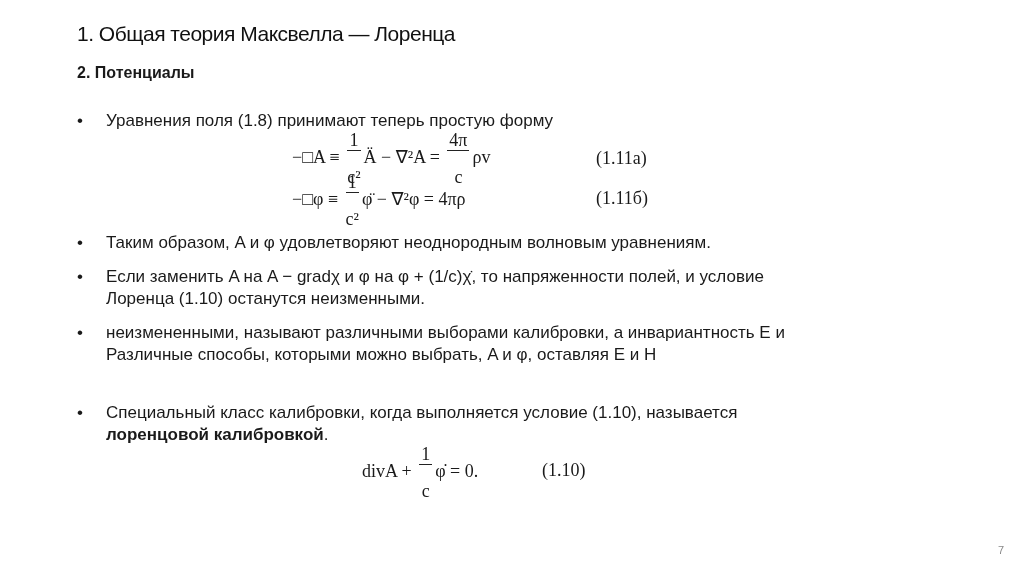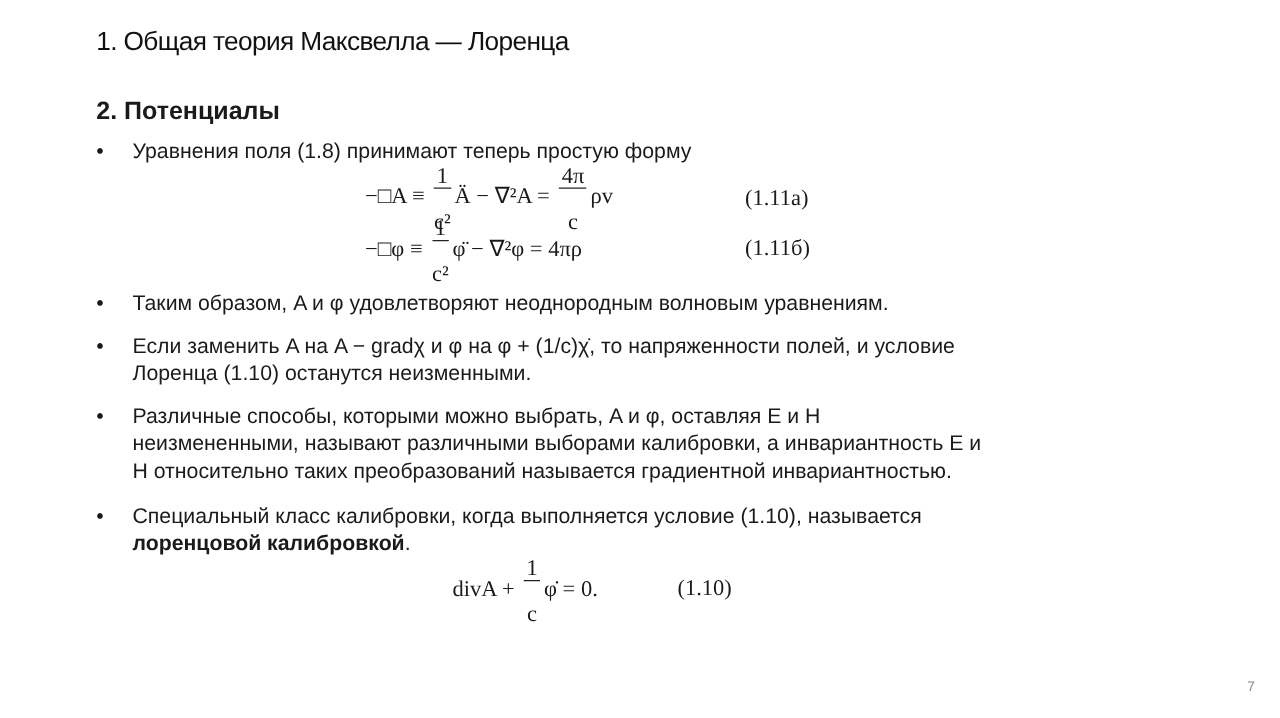--- a/index.html
+++ b/index.html
@@ -1,18 +1,18 @@
 <!DOCTYPE html>
 <html><head>
 <meta charset="utf-8">
 <style>
   html,body{margin:0;padding:0;background:#fff;}
   body{width:1024px;height:574px;position:relative;overflow:hidden;font-family:"Liberation Sans",sans-serif;color:#1a1a1a;}
   .title{position:absolute;left:77px;top:22px;font-size:21px;letter-spacing:-0.5px;color:#111;}
-  .sub{position:absolute;left:77px;top:78px;font-size:20px;font-weight:bold;}
+  .sub{position:absolute;left:77px;top:64px;font-size:16px;font-weight:bold;}
   .bullet{position:absolute;left:77px;font-size:17px;line-height:22px;}
   .bullet .dot{position:absolute;left:0;top:0;}
   .bullet .txt{margin-left:29px;display:block;}
   .eq{position:absolute;font-family:"Liberation Serif",serif;font-size:18px;white-space:nowrap;}
   .frac{display:inline-block;vertical-align:middle;text-align:center;margin:0 3px;}
   .frac .num{display:block;border-bottom:1px solid #222;padding:0 2px;line-height:20px;}
   .frac .den{display:block;line-height:20px;margin-top:16px;}
   .pnum{position:absolute;right:20px;bottom:18px;font-size:11px;color:#888;}
 </style>
 </head>
@@ -42,23 +42,22 @@
 </div>
 
 <div class="bullet" style="top:266px">
   <span class="dot">•</span>
   <span class="txt">Если заменить A на A − gradχ и φ  на φ + (1/c)χ̇, то напряженности полей, и условие</span>
   <span class="txt">Лоренца (1.10) останутся неизменными.</span>
 </div>
 
 <div class="bullet" style="top:322px">
   <span class="dot">•</span>
+  <span class="txt">неизмененными, называют различными выборами калибровки, а инвариантность E и</span>
   <span class="txt">Различные способы, которыми можно выбрать, A и φ, оставляя E и H</span>
-  <span class="txt">неизмененными, называют различными выборами калибровки, а инвариантность E и</span>
-  <span class="txt">H относительно таких преобразований называется градиентной инвариантностью.</span>
 </div>
 
 <div class="bullet" style="top:402px">
   <span class="dot">•</span>
   <span class="txt"> Специальный класс калибровки, когда выполняется условие (1.10), называется</span>
   <span class="txt"><b>лоренцовой калибровкой</b><span>.</span></span>
 </div>
 
 <div class="eq" style="left:362px;top:444px">
   <span>divA + </span><span class="frac"><span class="num">1</span><span class="den">c</span></span><span>φ̇ = 0.</span>

